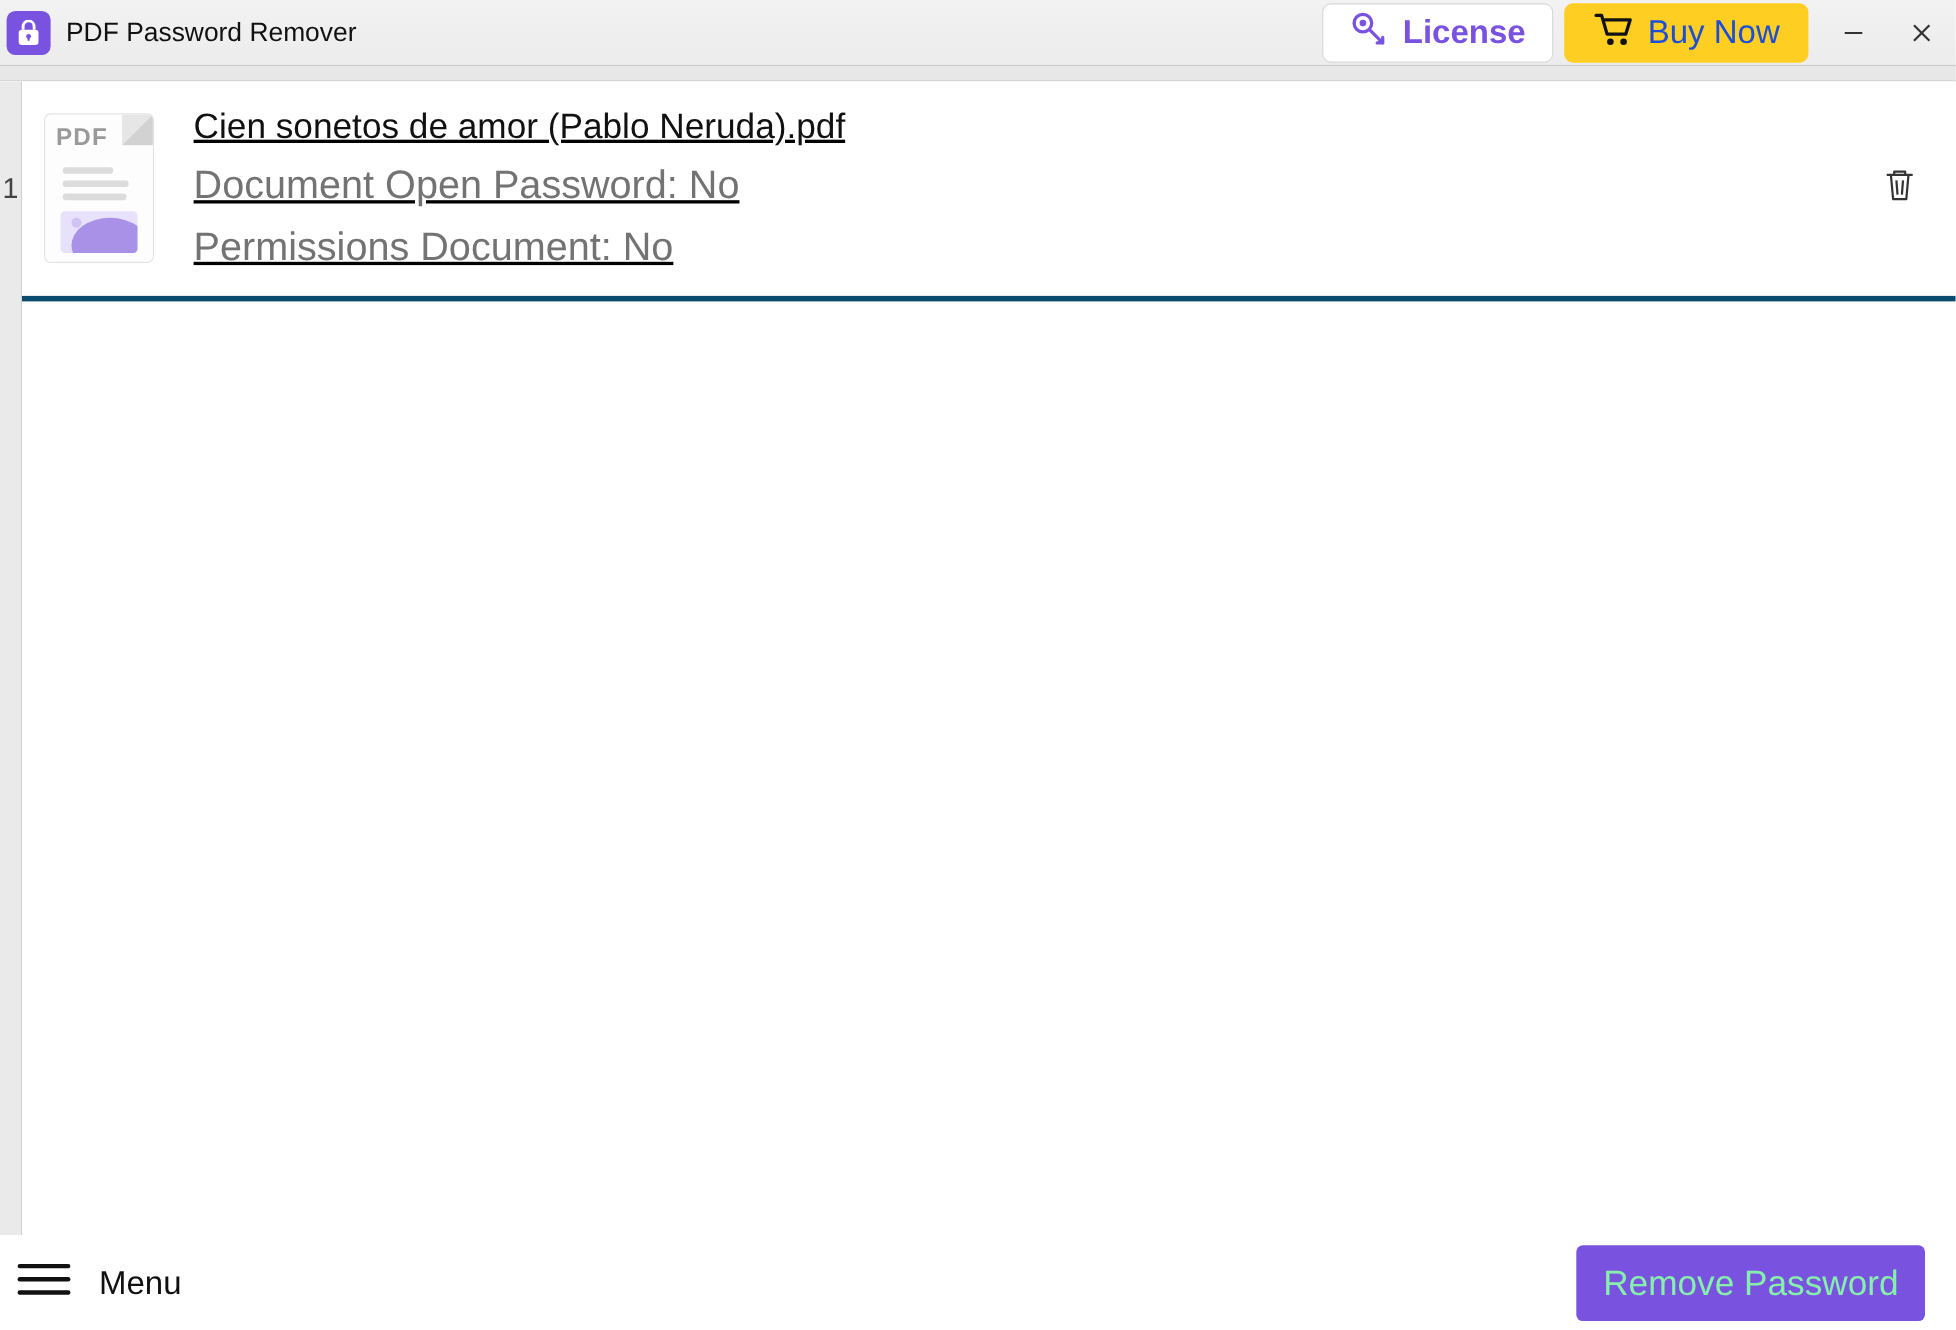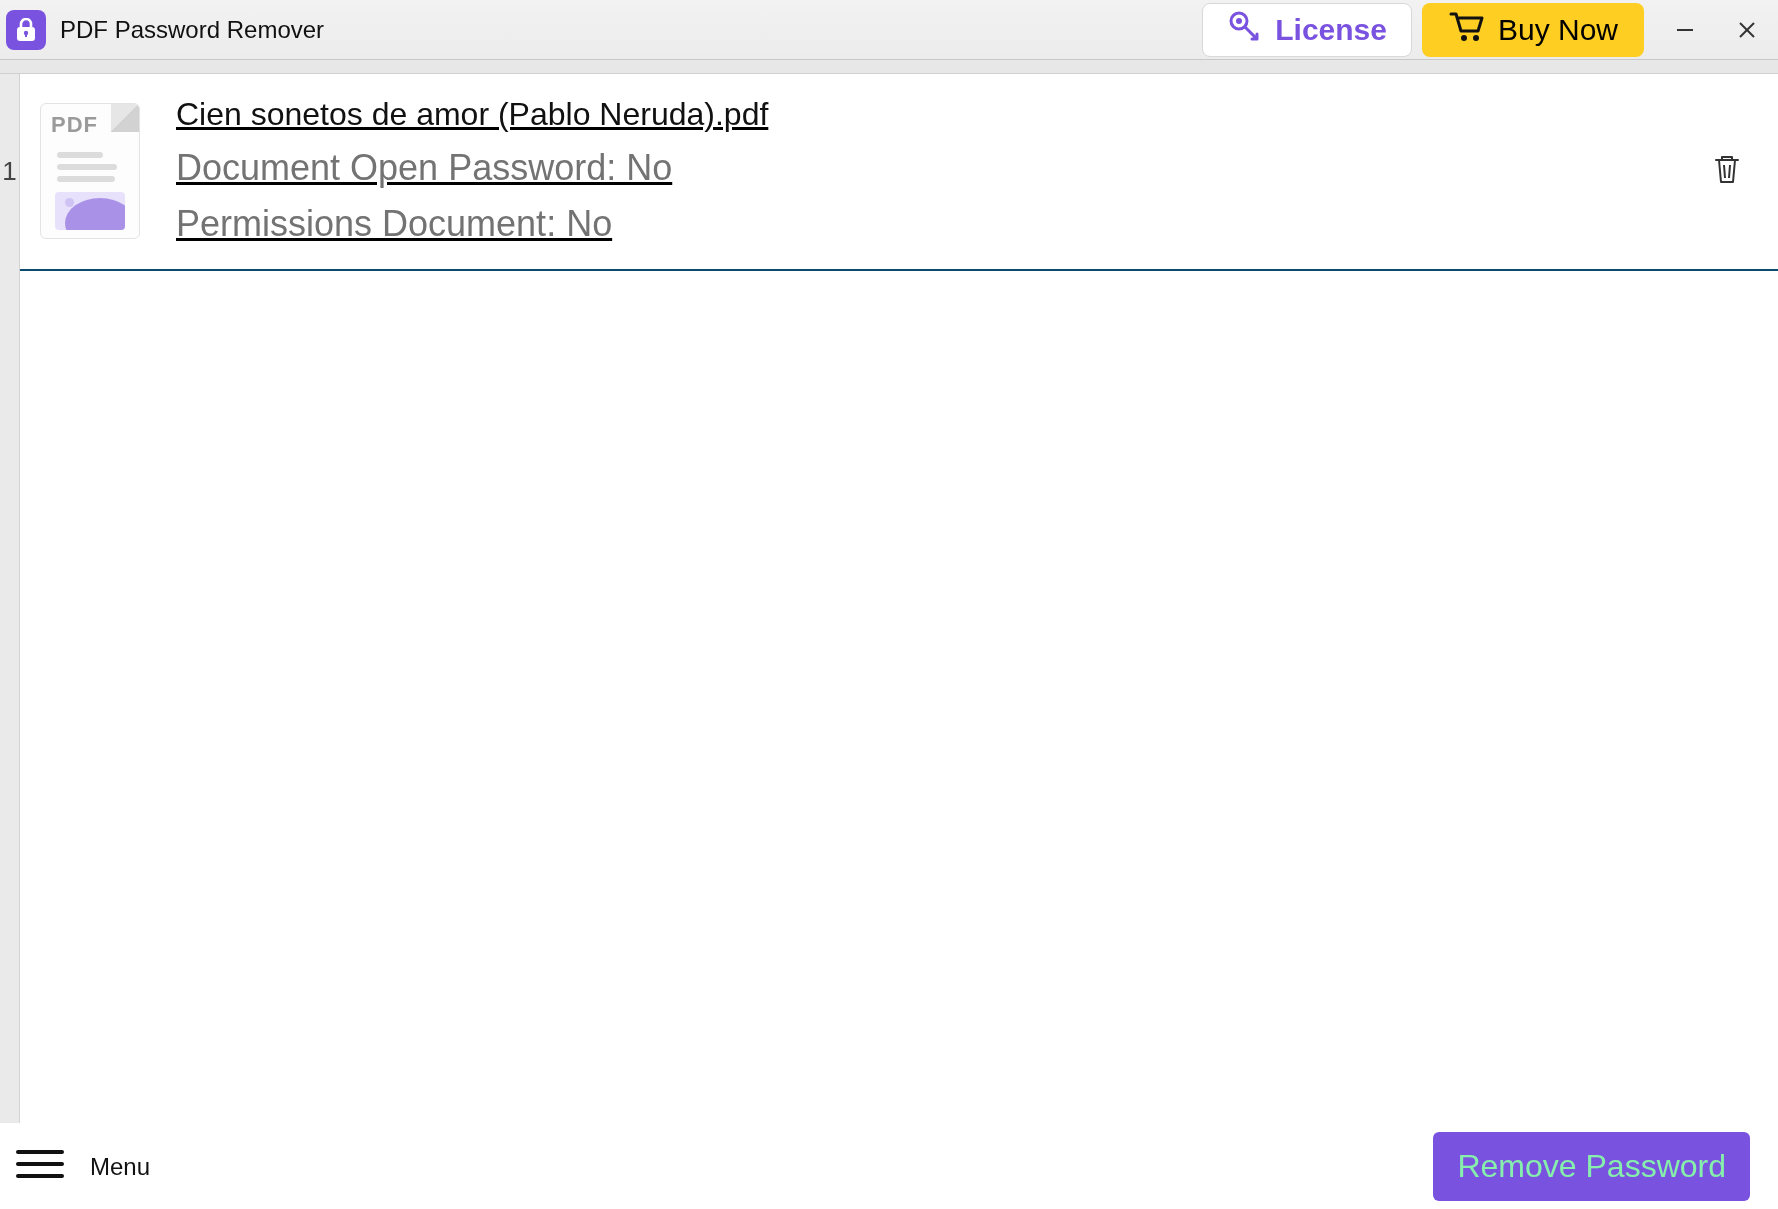--- a/index.html
+++ b/index.html
@@ -59,21 +59,21 @@
     }
     .buynow-btn {
       height: 54px;
       display: flex;
       align-items: center;
       background: #ffce22;
       border-radius: 8px;
       padding: 0 26px;
       margin-right: 10px;
       font-size: 30px;
-      color: #000000;
+      color: #1d4ed8;
       gap: 14px;
       cursor: pointer;
     }
     .window-btn {
       width: 62px;
       height: 60px;
       display: flex;
       align-items: center;
       justify-content: center;
       cursor: pointer;
@@ -106,21 +106,21 @@
       margin-top: 82px;
     }
     .filelist {
       flex: 1;
       background: #fff;
     }
     
     .file-row {
       display: flex;
       align-items: center;
-      border-bottom: 2px solid #0c4a6e;
+      border-bottom: 5px solid #0c4a6e;
       padding: 22px 36px 24px 20px;
     }
     .file-thumb {
       width: 100px;
       height: 136px;
       border: 1px solid #e3e3e3;
       border-radius: 6px;
       background: #fdfdfd;
       position: relative;
       flex: 0 0 auto;
@@ -209,21 +209,21 @@
       border-top: 1px solid #fff;
       display: flex;
       align-items: center;
       padding: 0 28px 0 14px;
     }
     .menu-btn {
       display: flex;
       align-items: center;
       gap: 24px;
       cursor: pointer;
-      font-size: 24px;
+      font-size: 30px;
       color: #111;
     }
     .remove-btn {
       margin-left: auto;
       background: #7a52e0;
       color: #86efac;
       font-size: 32px;
       padding: 16px 24px;
       border-radius: 6px;
       cursor: pointer;

